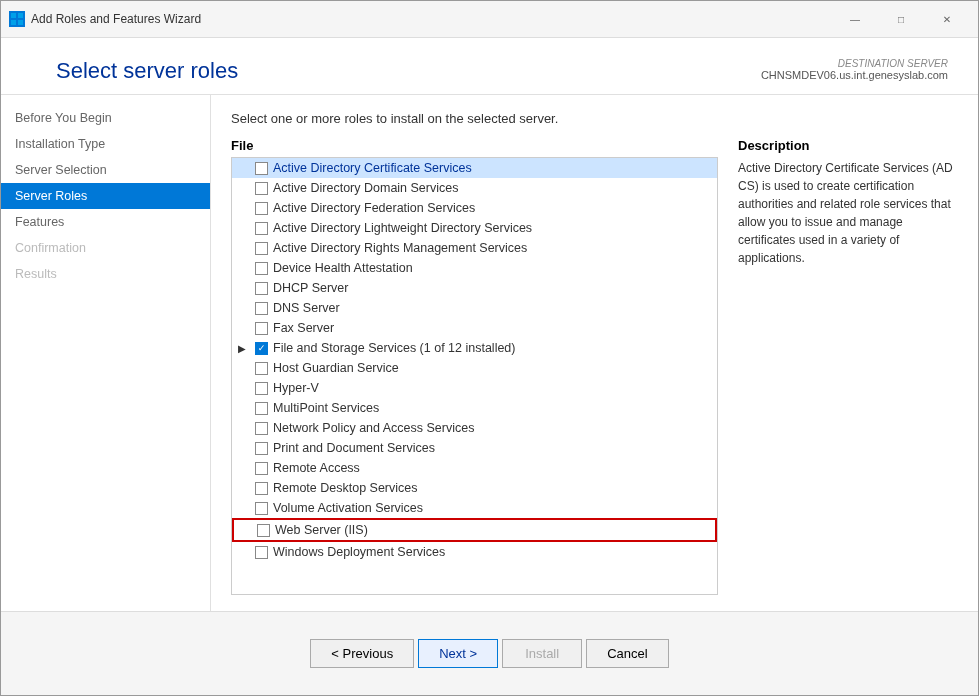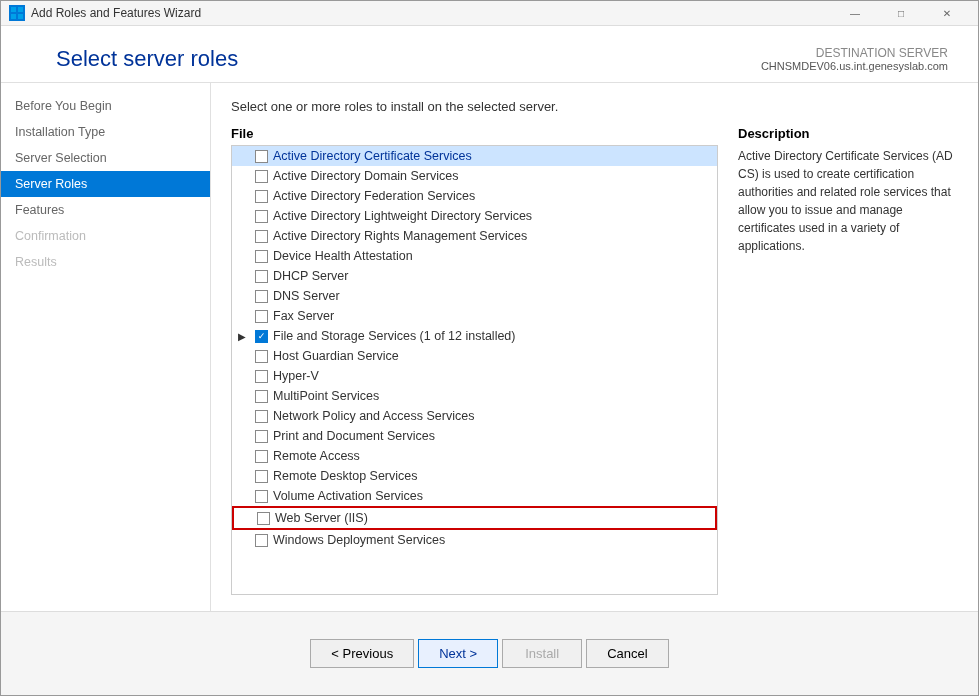--- a/index.html
+++ b/index.html
@@ -15,21 +15,21 @@
       width: 979px;
       height: 696px;
       background: #ffffff;
       display: flex;
       flex-direction: column;
       border: 1px solid #999;
     }
     .titlebar {
       background: #f5f5f5;
       border-bottom: 1px solid #ddd;
-      height: 25px;
+      height: 37px;
       display: flex;
       align-items: center;
       padding: 0 8px;
       justify-content: space-between;
       flex-shrink: 0;
     }
     .titlebar-left {
       display: flex;
       align-items: center;
       gap: 6px;
@@ -81,24 +81,25 @@
       font-weight: 300;
       color: #003399;
       margin-left: 25px;
     }
     .dest-server {
       text-align: right;
       font-size: 11px;
       color: #555;
     }
     .dest-server .label {
-      font-size: 12px;
+      font-size: 10px;
       color: #888;
       text-transform: uppercase;
       display: block;
+      font-style: italic;
     }
     .main-body {
       display: flex;
       flex: 1;
       overflow: hidden;
     }
     .sidebar {
       width: 210px;
       background: #ffffff;
       border-right: 1px solid #e0e0e0;

